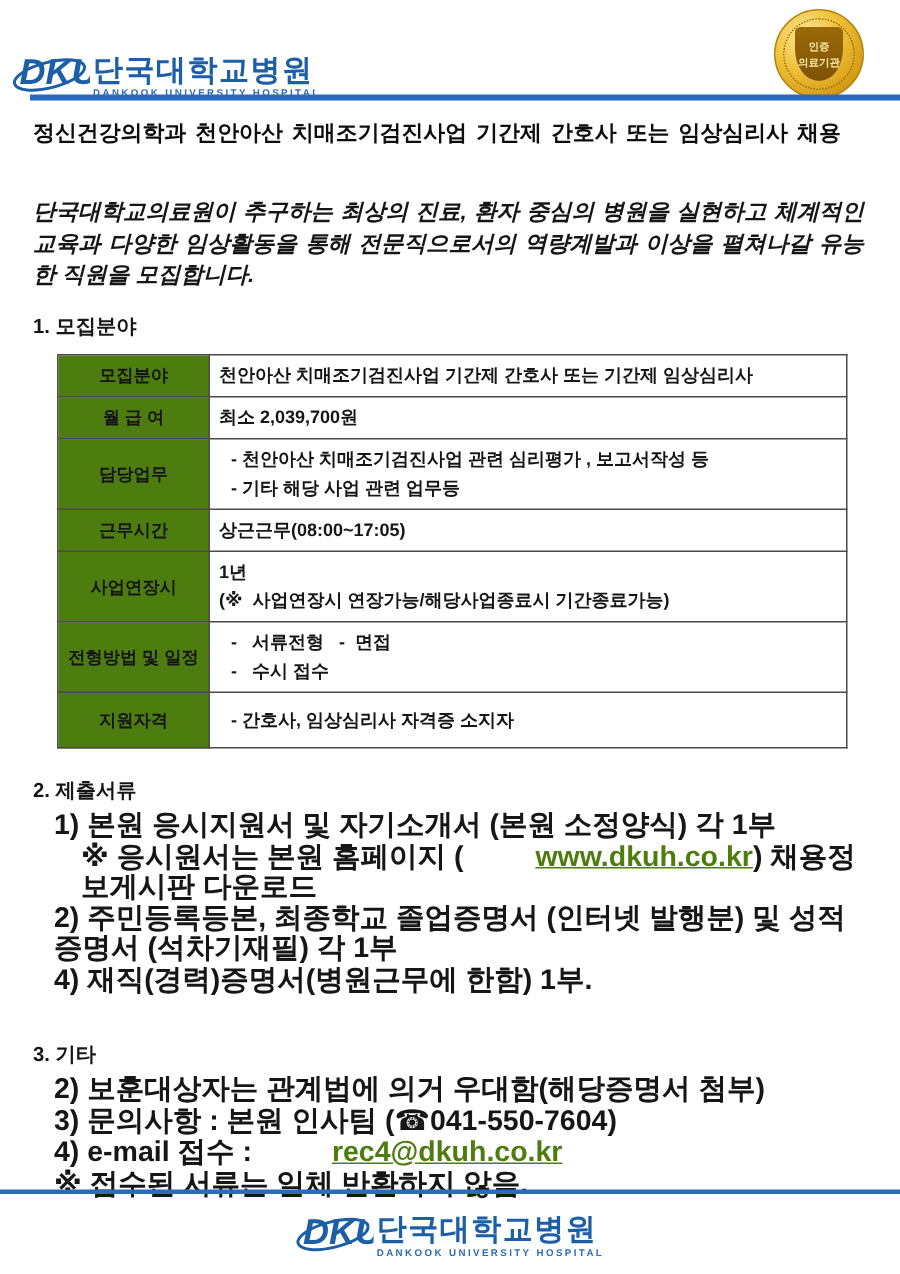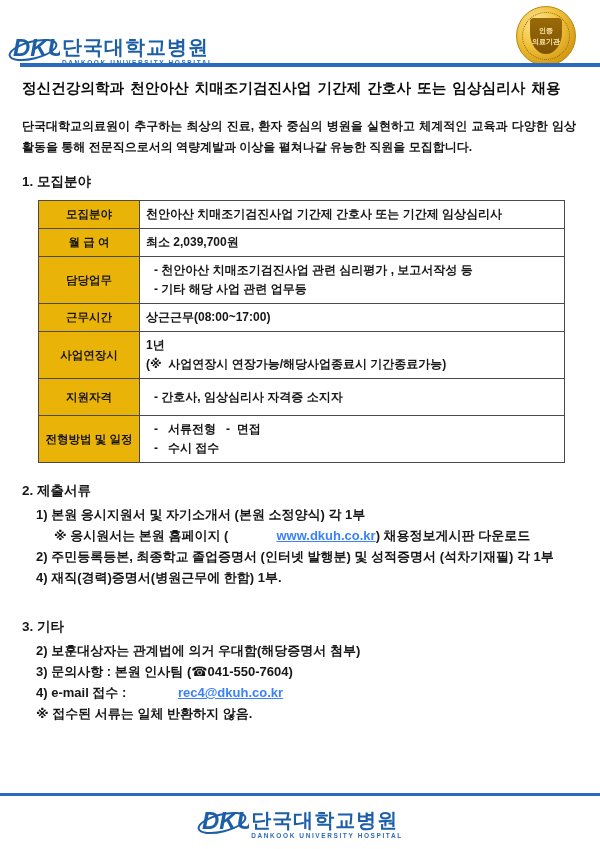--- a/index.html
+++ b/index.html
@@ -18,41 +18,41 @@
   .seal-rim{position:absolute;inset:5px;border:1px dotted #8f6a06;border-radius:50%;}
   .seal-shield{width:32px;height:36px;background:linear-gradient(#9a6a08,#7d5305);color:#ffe9a8;
         font-size:7px;font-weight:bold;text-align:center;display:flex;flex-direction:column;
         justify-content:center;gap:1px;border-radius:4px 4px 55% 55% / 4px 4px 65% 65%;}
   .blue-line{position:absolute;left:20px;right:0;top:63px;height:4px;background:#2a6bbf;}
 
   
   .content{margin:0 24px 0 22px;}
   .title{margin:9px 0 0 0;font-size:14.6px;font-weight:bold;letter-spacing:0;word-spacing:2px;
          white-space:nowrap;color:#0d0d0d;}
-  .intro{margin:18px 0 0 0;font-size:12px;font-weight:600;line-height:21px;text-align:justify;}
+  .intro{margin:33px 0 0 0;font-size:15px;font-weight:600;line-height:21px;text-align:justify;font-style:italic;}
   .sec-head{margin:15px 0 0 0;font-size:13.5px;font-weight:bold;}
 
   table.recruit{border-collapse:collapse;margin:9px 0 0 16px;width:527px;table-layout:fixed;}
   table.recruit th,table.recruit td{border:1px solid #4a4a4a;font-size:12px;font-weight:600;}
-  table.recruit th{width:96px;background:#eab308;text-align:center;font-weight:600;white-space:nowrap;
+  table.recruit th{width:96px;background:#4d7c0f;text-align:center;font-weight:600;white-space:nowrap;
          font-size:11.5px;padding:4px 2px;}
   table.recruit td{padding:4px 6px;}
   td .ln{line-height:19px;white-space:pre-wrap;}
   tr.rc td{}
   tr.rl td{padding-left:14px;}
   tr.h1 td{height:19px;}
   tr.h2 td{height:38px;}
   tr.tall td{height:28px;}
   tr.tall2 td{height:38px;}
 
-  .item{font-size:13px;font-weight:600;line-height:20px;margin:1px 0;padding-left:14px;white-space:pre-wrap;}
+  .item{font-size:19px;font-weight:600;line-height:20px;margin:1px 0;padding-left:14px;white-space:pre-wrap;}
   .item.sub{padding-left:32px;}
   .gap-s{height:4px;}
   .gap-m{height:14px;}
-  a.link{color:#3b82f6;text-decoration:underline;font-weight:bold;cursor:pointer;padding-left:48px;}
+  a.link{color:#4d7c0f;text-decoration:underline;font-weight:bold;cursor:pointer;padding-left:48px;}
 
   
   .footer-line{position:absolute;left:0;right:0;top:793px;height:3px;background:#2a6bbf;}
   .footer-logo{position:absolute;left:0;right:0;top:801px;display:flex;justify-content:center;}
   .footer-logo .logo{position:static;}
 </style>
 </head>
 <body>
 
 <div class="page">
@@ -102,42 +102,42 @@
       <tr class="rl h2">
         <th>담당업무</th>
         <td>
           <div class="ln">- 천안아산 치매조기검진사업 관련 심리평가 , 보고서작성 등</div>
           <div class="ln">- 기타 해당 사업 관련 업무등</div>
         </td>
       </tr>
       <tr class="rc h1">
         <th>근무시간</th>
         <td>
-              <div class="ln">상근근무(08:00~17:00)</div>
+              <div class="ln">상근근무(08:00~17:05)</div>
             </td>
       </tr>
       <tr class="rc tall">
         <th>사업연장시</th>
         <td>
           <div class="ln">1년</div>
           <div class="ln">(※  사업연장시 연장가능/해당사업종료시 기간종료가능)</div>
         </td>
       </tr>
-      <tr class="rl tall">
-        <th>지원자격</th>
-        <td>
-              <div class="ln">- 간호사, 임상심리사 자격증 소지자</div>
-            </td>
-      </tr>
       <tr class="rl tall2">
         <th>전형방법 및 일정</th>
         <td>
           <div class="ln">-   서류전형   -  면접</div>
           <div class="ln">-   수시 접수</div>
         </td>
+      </tr>
+      <tr class="rl tall">
+        <th>지원자격</th>
+        <td>
+              <div class="ln">- 간호사, 임상심리사 자격증 소지자</div>
+            </td>
       </tr>
     </tbody>
       </table>
 
     <div class="gap-s"></div>
     <h2 class="sec-head">2. 제출서류</h2>
     <div class="gap-s"></div>
     <div class="item">1) 본원 응시지원서 및 자기소개서 (본원 소정양식) 각 1부</div>
     <div class="item sub"><span>※ 응시원서는 본원 홈페이지 (</span><a class="link">www.dkuh.co.kr</a><span>) 채용정보게시판 다운로드</span></div>
     <div class="item">2) 주민등록등본, 최종학교 졸업증명서 (인터넷 발행분) 및 성적증명서 (석차기재필) 각 1부</div>

